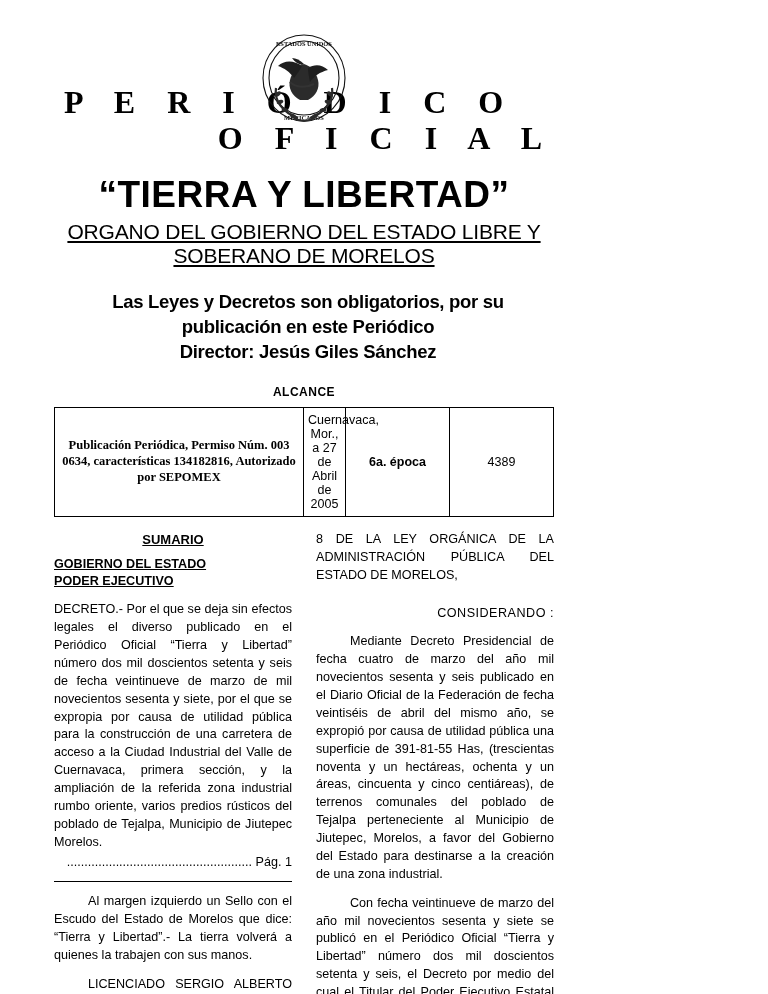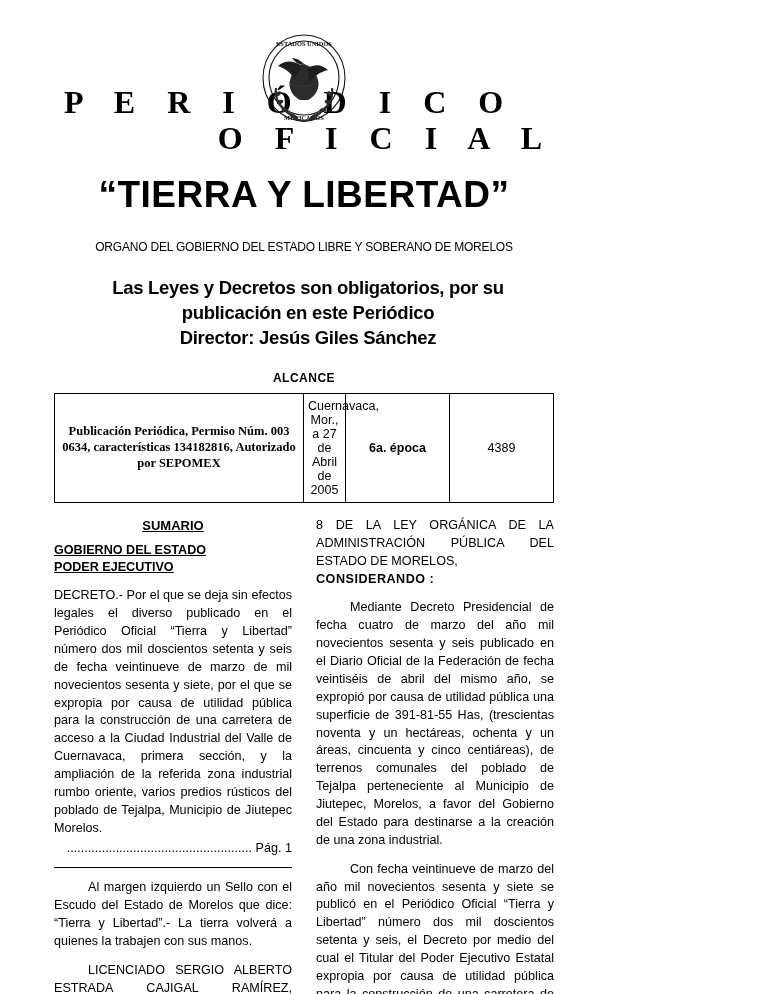--- a/index.html
+++ b/index.html
@@ -60,23 +60,24 @@
   .tierra {
     text-align: center;
     font-family: "Liberation Sans", sans-serif;
     font-weight: bold;
     font-size: 37px;
     letter-spacing: 0.5px;
     margin-top: 44px;
   }
   .organo {
     text-align: center;
-    font-size: 12px;
-    margin-top: 24px;
+    font-size: 21px;
+    margin-top: 4px;
     letter-spacing: -0.2px;
+    text-decoration: underline;
   }
   .leyes {
     text-align: center;
     font-weight: bold;
     font-size: 18.5px;
     line-height: 1.35;
     margin-top: 22px;
     letter-spacing: -0.3px;
     margin-left: 8px;
   }
@@ -158,24 +159,23 @@
     text-align: right;
     margin-top: 2px;
   }
   .rule {
     border: 0;
     border-top: 1px solid #000;
     width: 100%;
     margin: 10px 0 0 0;
   }
   .center-line {
-    text-align: left;
-    margin-top: 0;
+    text-align: right;
+    margin-top: 20px;
     letter-spacing: 0.5px;
-    font-weight: bold;
   }
   .caps {
     text-align: justify;
   }
 </style>
 </head>
 <body>
 
 <div class="page">
 

